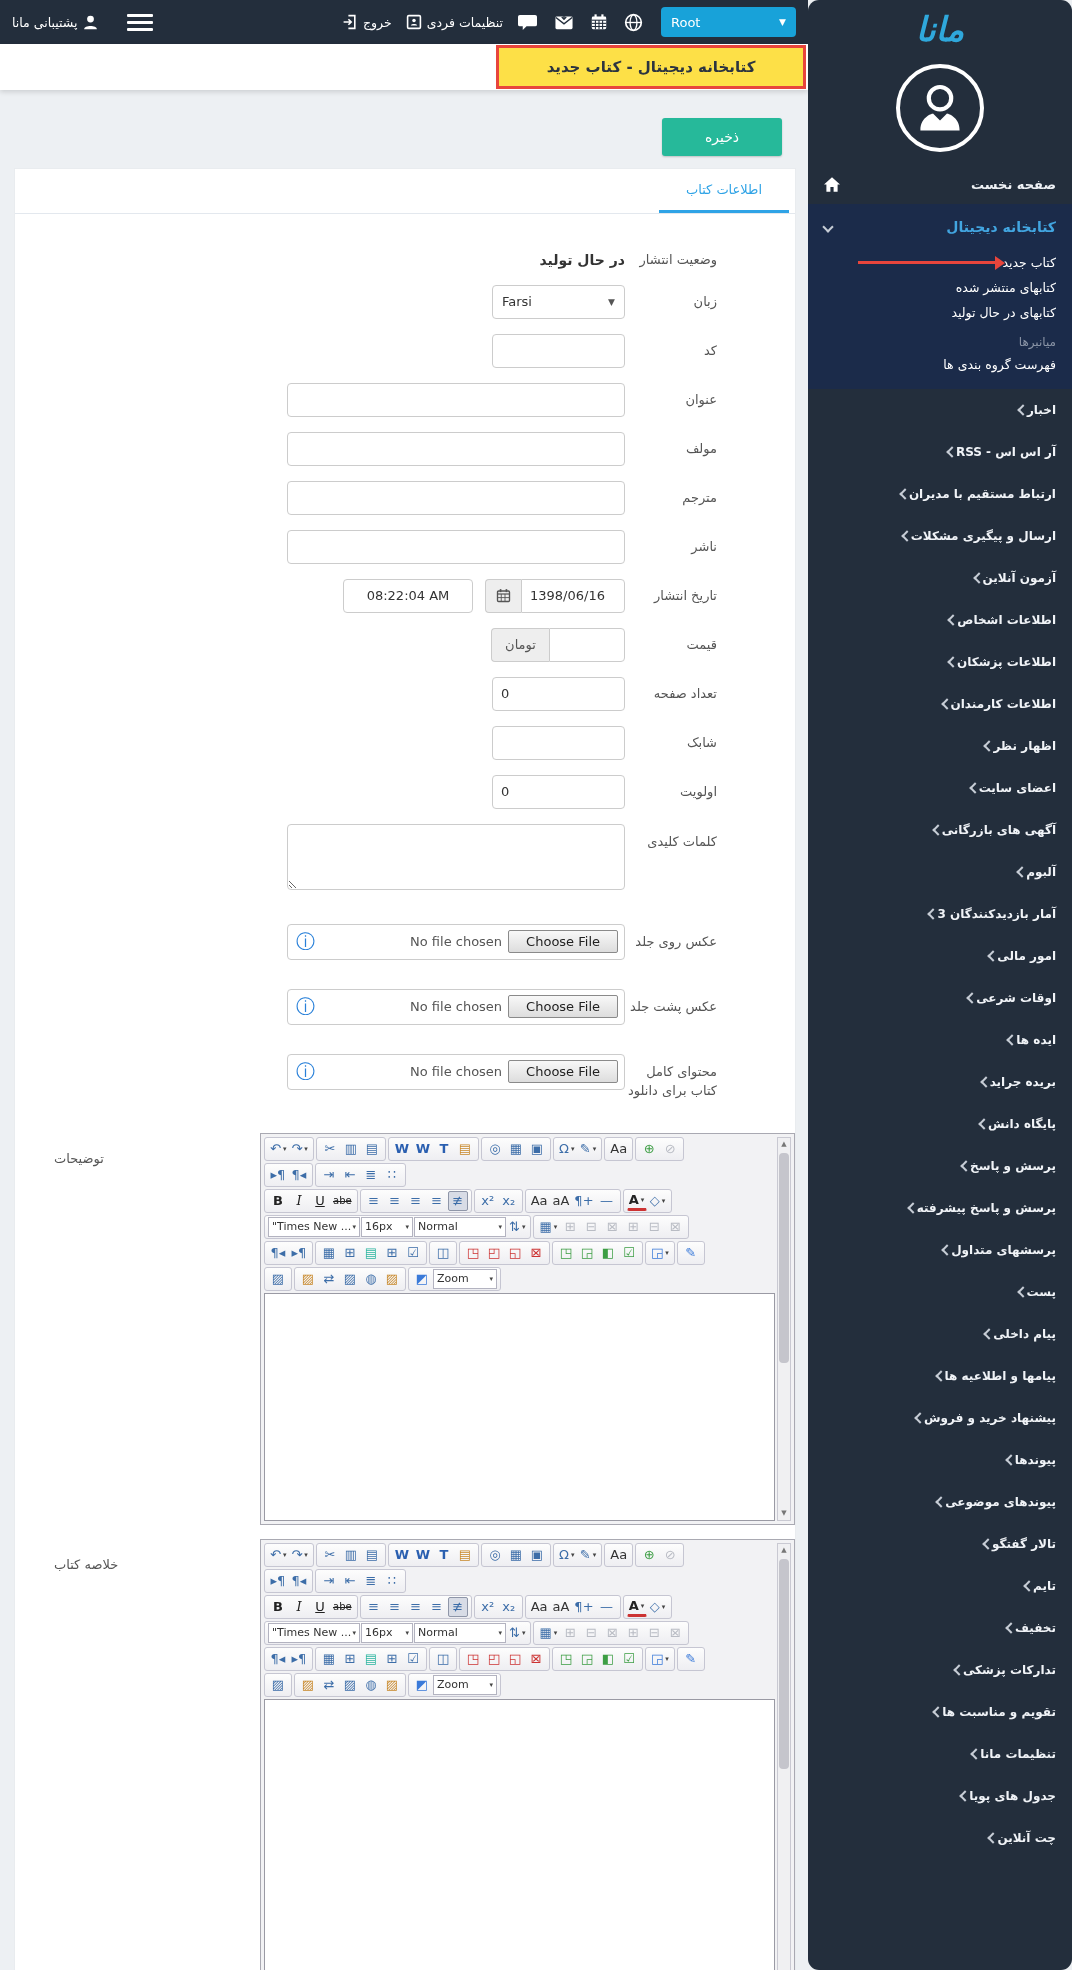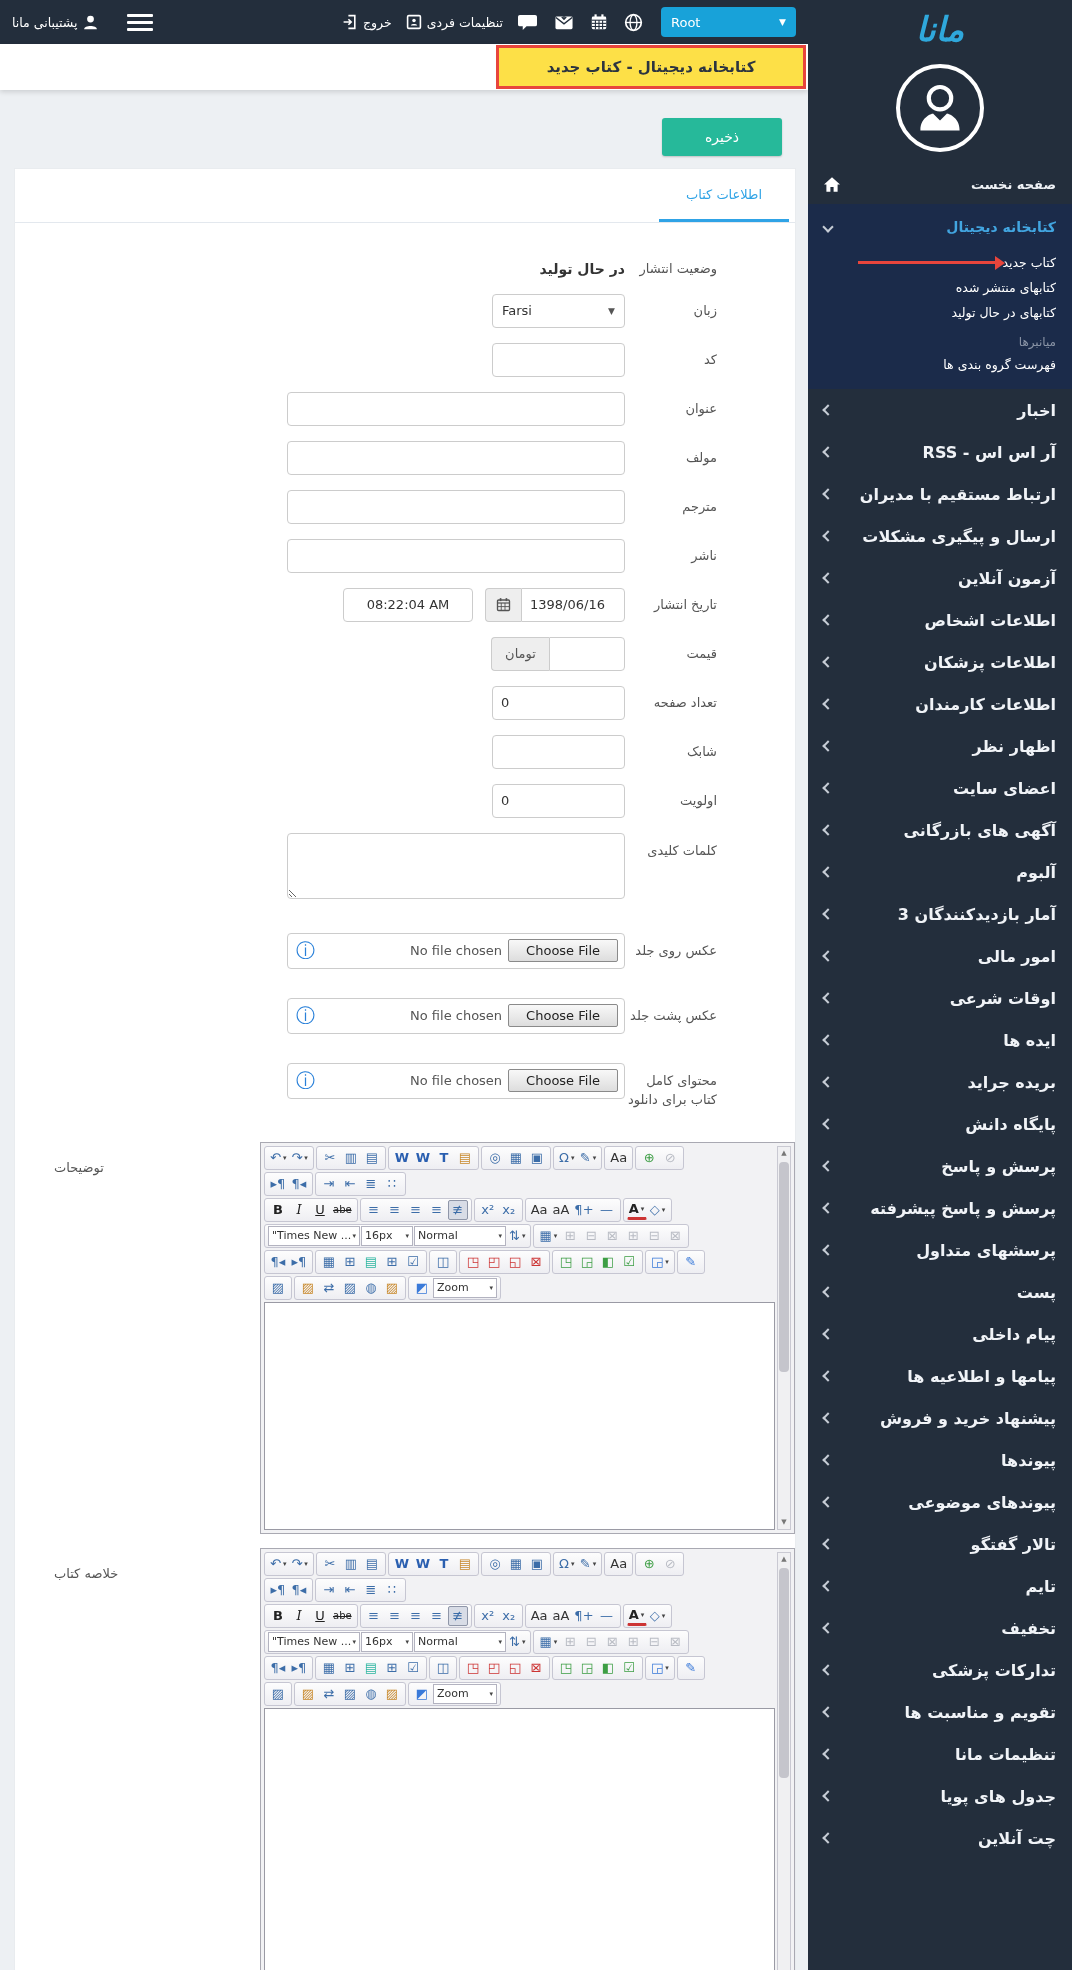--- a/index.html
+++ b/index.html
@@ -1,38 +1,38 @@
 <!DOCTYPE html>
 <html dir="rtl" lang="fa"><head>
 <meta charset="utf-8">
 <style>
   * { margin:0; padding:0; box-sizing:border-box; }
   html,body { width:1072px; height:1970px; overflow:hidden; }
   body { font-family:"DejaVu Sans","Liberation Sans",sans-serif; background:#edf0f3; position:relative; font-size:13px; }
 
   
-  .sidebar { position:absolute; top:0; right:0; width:264px; height:100%; background:#232e3c; z-index:5; }
+  .sidebar { position:absolute; top:0; right:0; width:264px; height:100%; background:#232e3c; z-index:5;border-radius:11px; }
   .logo-area { height:58px; display:flex; align-items:center; justify-content:center; }
   .logo-text { color:#2fa8dc; font-size:34px; font-weight:bold; font-style:italic; letter-spacing:-1px; }
   .avatar-wrap { display:flex; justify-content:center; padding:6px 0 12px; }
   .avatar { width:88px; height:88px; border:4px solid #fff; border-radius:50%; display:flex; align-items:center; justify-content:center; }
   .menu { color:#eef1f5; }
   .m-row { height:40px; display:flex; align-items:center; justify-content:space-between; padding:0 16px; cursor:pointer; font-weight:bold; font-size:13px; }
   .chev { width:8px; height:8px; border:solid #c7cdd6; border-width:0 2px 2px 0; display:inline-block; flex:none; }
   .chev-left { transform:rotate(135deg); }
   .chev-down { transform:rotate(45deg); }
   .lib-group { background:#1b2b4a; padding-bottom:12px; }
   .lib-head { height:46px; display:flex; align-items:center; justify-content:space-between; padding:0 16px; cursor:pointer; }
   .lib-head .lbl { color:#42a5e0; font-weight:bold; font-size:14px; }
   .lib-sub { position:relative; }
   .lib-item { display:block; text-align:right; padding:5px 16px; font-size:12.5px; color:#fff; cursor:pointer; position:relative; }
   .shortcut-head { padding:10px 16px 3px; font-size:12px; color:#8a94a6; text-align:right; }
   .red-arrow { position:absolute; left:50px; top:11px; width:138px; height:3px; background:#e8453c; }
   .red-arrow::after { content:""; position:absolute; right:-9px; top:-5px; border:7px solid transparent; border-left:10px solid #e8453c; border-right:0; }
-  .items-list .s-item { height:42px; display:flex; align-items:center; justify-content:space-between; padding:0 16px; font-weight:bold; font-size:16px; color:#f0f3f7; cursor:pointer; }
+  .items-list .s-item { height:42px; display:flex; align-items:center; justify-content:flex-start; padding:0 16px; font-weight:bold; font-size:12px; color:#f0f3f7; cursor:pointer; }
 
   
   .main { position:absolute; top:0; left:0; width:808px; height:100%; }
   .topbar { height:44px; background:#232e3c; display:flex; align-items:center; padding:0 12px; gap:10px; color:#fff; }
   .root-select { width:135px; height:30px; background:#18a2d9; border-radius:4px; color:#fff; display:flex; align-items:center; justify-content:space-between; padding:0 10px; direction:ltr; font-size:13px; cursor:pointer; flex:none; }
   .root-select b { font-size:9px; }
   .tb-icons { display:flex; gap:16px; align-items:center; margin-left:4px; margin-right:8px; }
   .tb-icons svg { display:block; cursor:pointer; }
   .top-link { display:flex; align-items:center; gap:5px; font-size:12.5px; cursor:pointer; white-space:nowrap; }
   .right-cluster { display:flex; align-items:center; gap:28px; margin-right:auto; direction:ltr; }
@@ -41,21 +41,21 @@
   .burger span { display:block; height:3px; background:#fff; margin:4px 0; border-radius:1px; }
 
   .header-band { height:46px; background:#fff; box-shadow:0 2px 5px rgba(0,0,0,.14); position:relative; z-index:2; display:flex; justify-content:flex-start; }
   .title-box { width:310px; height:44px; margin:1px 2px 0 0; border:3px solid #e8453c; display:flex; align-items:center; justify-content:center; background:#fde047; }
   .title-box span { font-weight:bold; font-size:15px; color:#2c3440; }
 
   .content { padding:28px 26px 0 14px; }
   .save-btn { width:120px; height:38px; background:#26b99a; color:#fff; border:none; border-radius:3px; font-size:14px; font-family:inherit; cursor:pointer; display:block; box-shadow:0 1px 2px rgba(0,0,0,.2); }
 
   .panel { background:#fff; margin:12px 12px 0 14px; min-height:1790px; border:1px solid #e9ecef; }
-  .tab-row { height:54px; border-bottom:1px solid #e3e8ee; display:flex; }
+  .tab-row { height:45px; border-bottom:1px solid #e3e8ee; display:flex; }
   .tab-active { width:130px; margin-right:6px; display:flex; align-items:center; justify-content:center; color:#2fa3e6; font-size:13px; border-bottom:3px solid #2fa3e6; cursor:pointer; }
 
   .form { padding-top:36px; }
   .f-row { display:flex; margin-bottom:15px; align-items:center; }
   .f-label { width:170px; flex:none; text-align:right; padding-right:78px; color:#555; font-size:13px; line-height:1.5; }
   .f-row.top { align-items:flex-start; } .f-row.top .f-label { padding-top:8px; }
   .f-static { font-weight:bold; color:#333; font-size:14px; }
   .inp { height:34px; border:1px solid #ccc; border-radius:4px; background:#fff; padding:0 8px; font-size:13px; font-family:inherit; color:#333; }
   .w-wide { width:338px; } .w-sm { width:133px; }
   .ltr { direction:ltr; text-align:left; }

